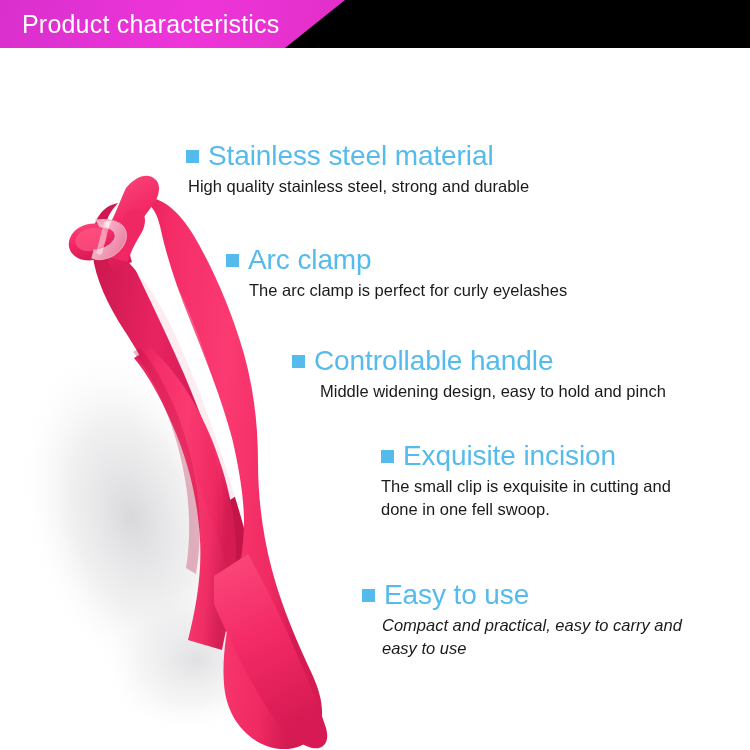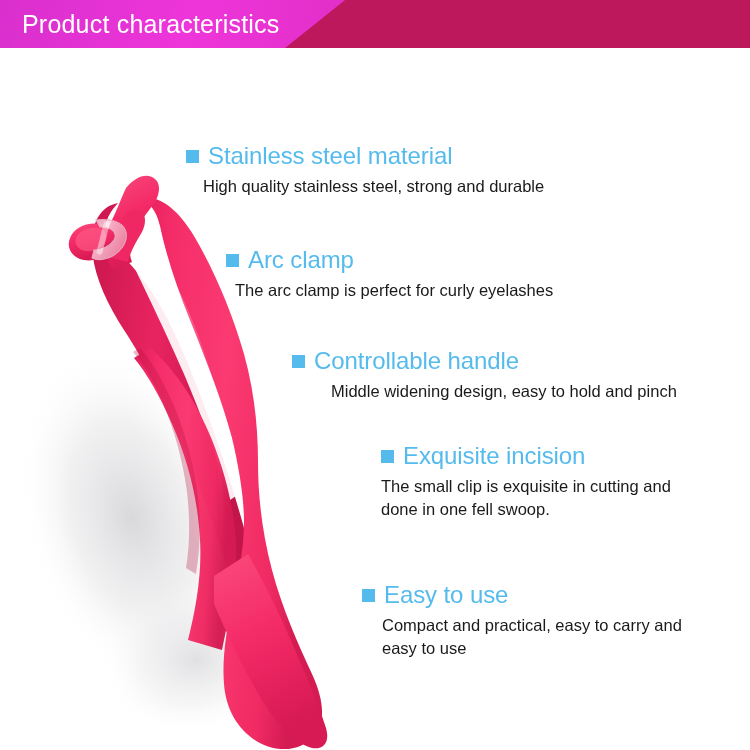--- a/index.html
+++ b/index.html
@@ -18,21 +18,21 @@
     overflow: hidden;
   }
 
   
   #header-banner {
     position: absolute;
     left: 0;
     top: 0;
     width: 750px;
     height: 48px;
-    background: #be185d;
+    background: #000000;
     overflow: hidden;
   }
   #header-accent {
     position: absolute;
     left: 0;
     top: 0;
     width: 345px;
     height: 48px;
     background: #e830cf;
     background: linear-gradient(100deg, #d92fcd 0%, #ee35da 55%, #e22fc8 100%);
@@ -76,48 +76,48 @@
   }
   .bullet {
     width: 13px;
     height: 13px;
     background: #55bbec;
     margin-right: 9px;
     flex: 0 0 auto;
   }
   .feature-title {
     color: #55bbec;
-    font-size: 24px;
+    font-size: 28px;
     line-height: 30px;
     font-weight: 400;
     letter-spacing: -0.1px;
     text-align: right;
   }
   .feature-desc {
     color: #1a1a1a;
     font-size: 16.5px;
     line-height: 23px;
     font-weight: 400;
     margin-top: 4px;
   }
 
   #feature-1 { left: 186px; top: 141px; }
-  #feature-1 .feature-desc { margin-left: 17px; }
+  #feature-1 .feature-desc { margin-left: 2px; }
 
   #feature-2 { left: 226px; top: 245px; }
-  #feature-2 .feature-desc { margin-left: 9px; }
+  #feature-2 .feature-desc { margin-left: 23px; }
 
   #feature-3 { left: 292px; top: 346px; }
-  #feature-3 .feature-desc { margin-left: 39px; }
+  #feature-3 .feature-desc { margin-left: 28px; }
 
   #feature-4 { left: 381px; top: 441px; }
   #feature-4 .feature-desc { width: 310px; white-space: normal; }
 
   #feature-5 { left: 362px; top: 580px; }
-  #feature-5 .feature-desc { margin-left: 20px; width: 330px; white-space: normal; }
+  #feature-5 .feature-desc { margin-left: 20px; width: 330px; white-space: normal; font-style: italic; }
 </style>
 </head>
 <body>
 
 <div id="page">
 
   <div id="header-banner">
     <div id="header-accent"></div>
     <div id="header-title">Product characteristics</div>
   </div>

